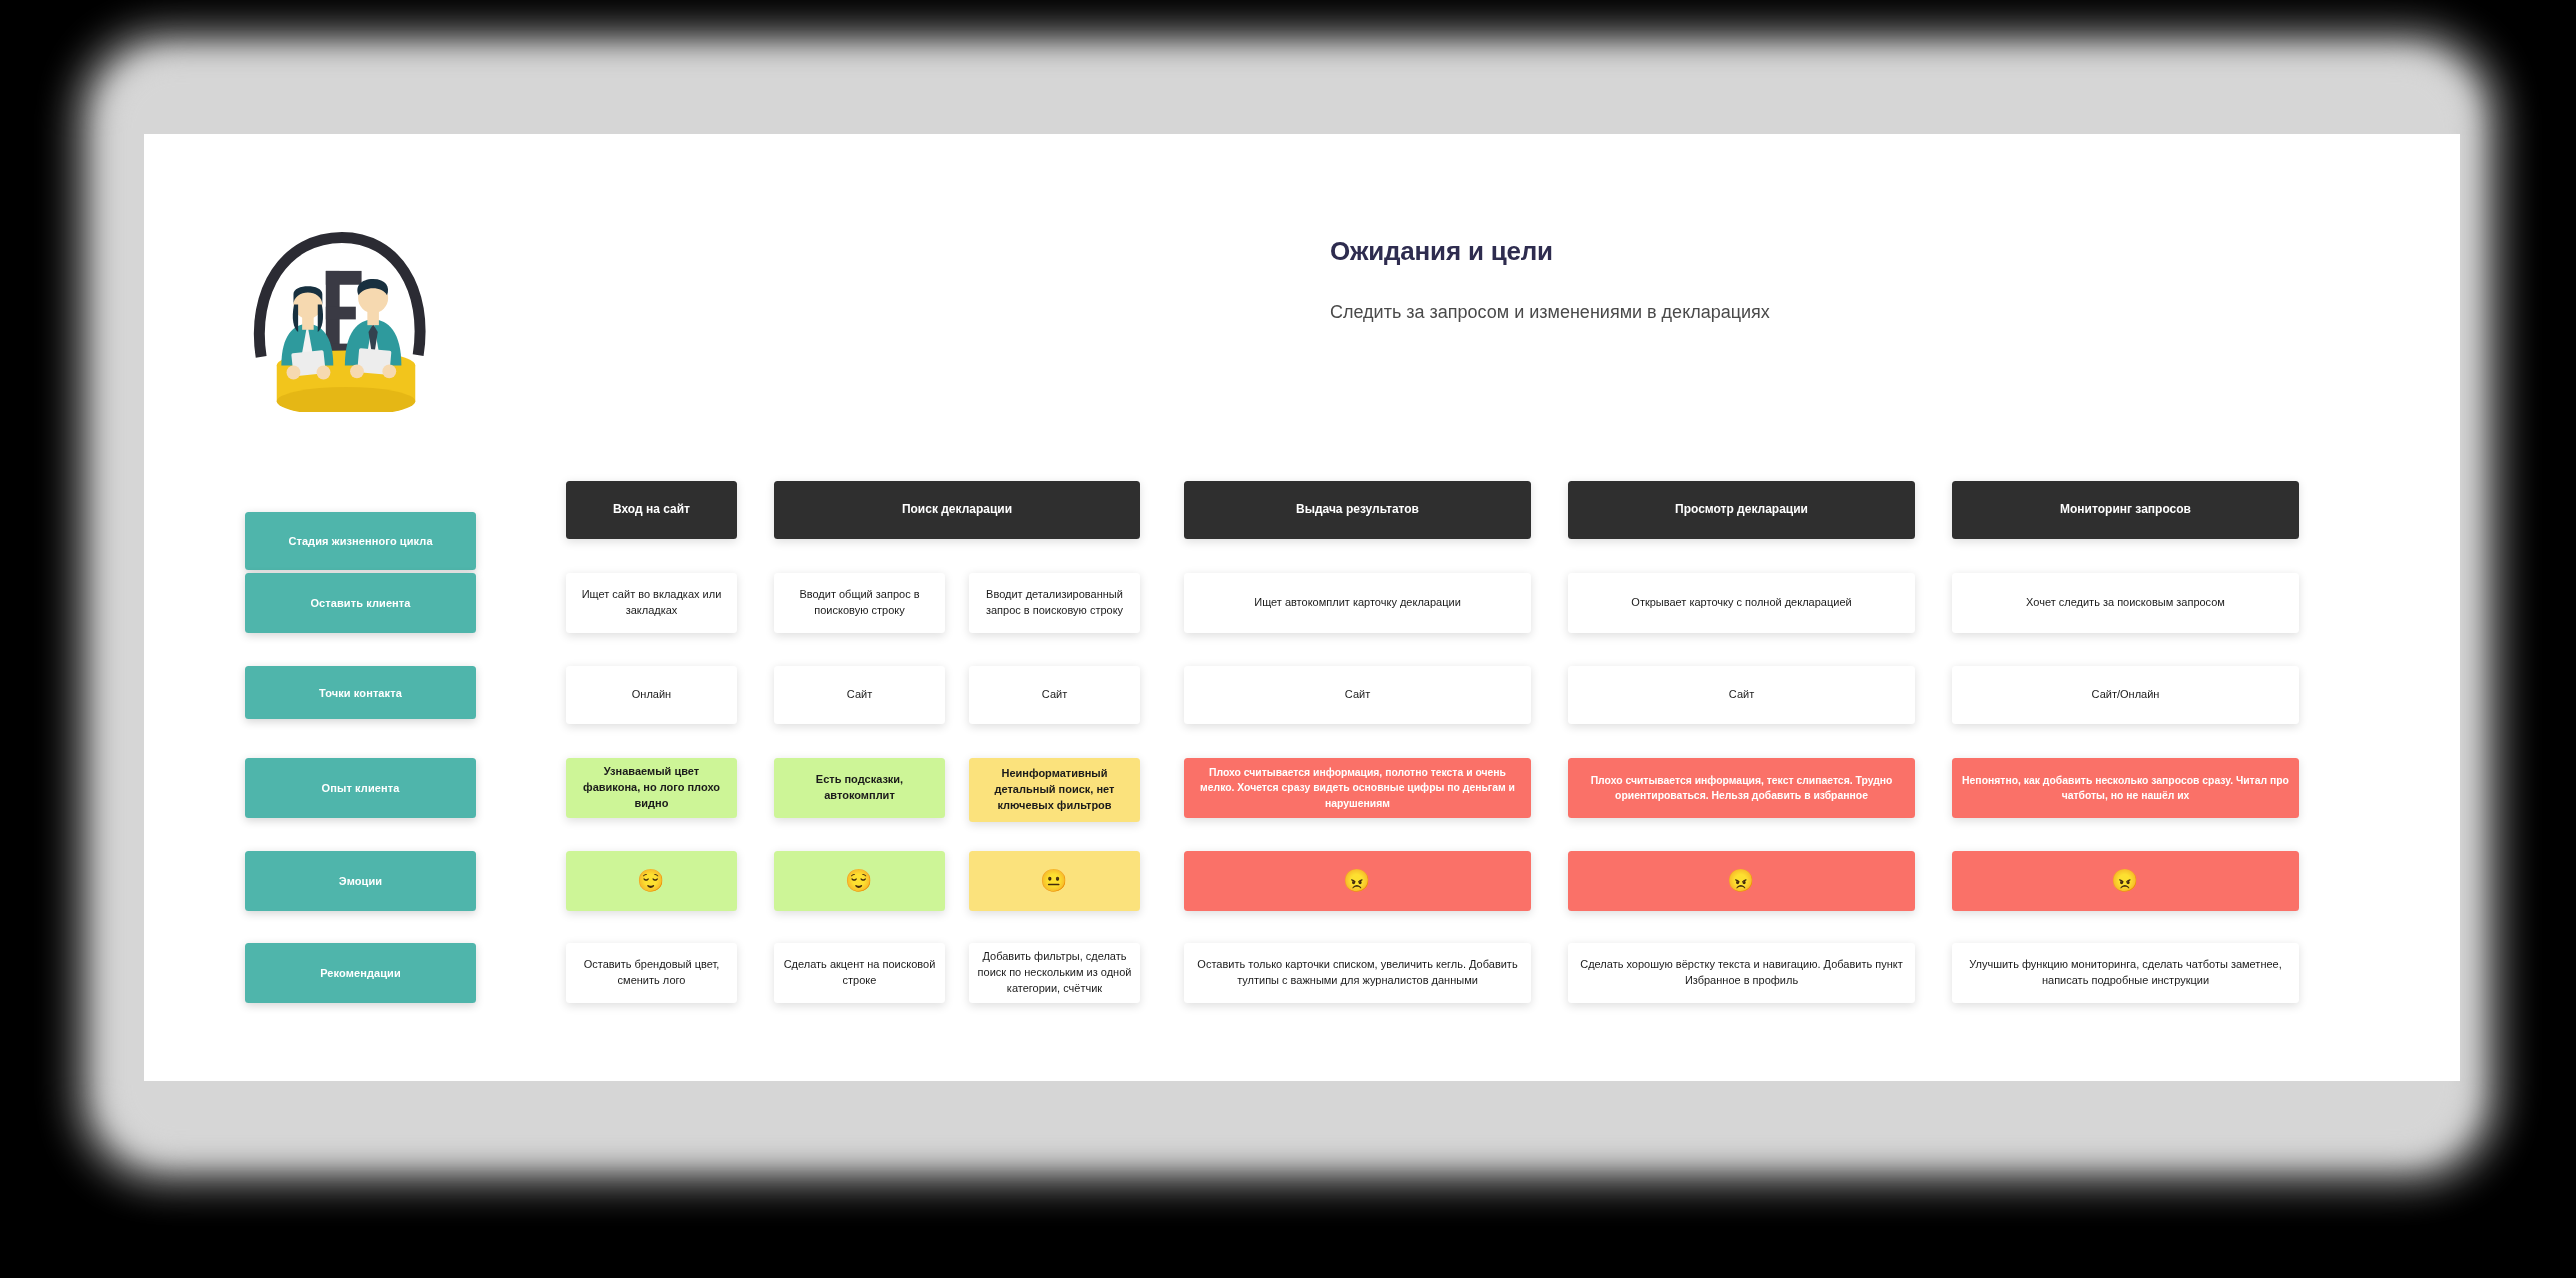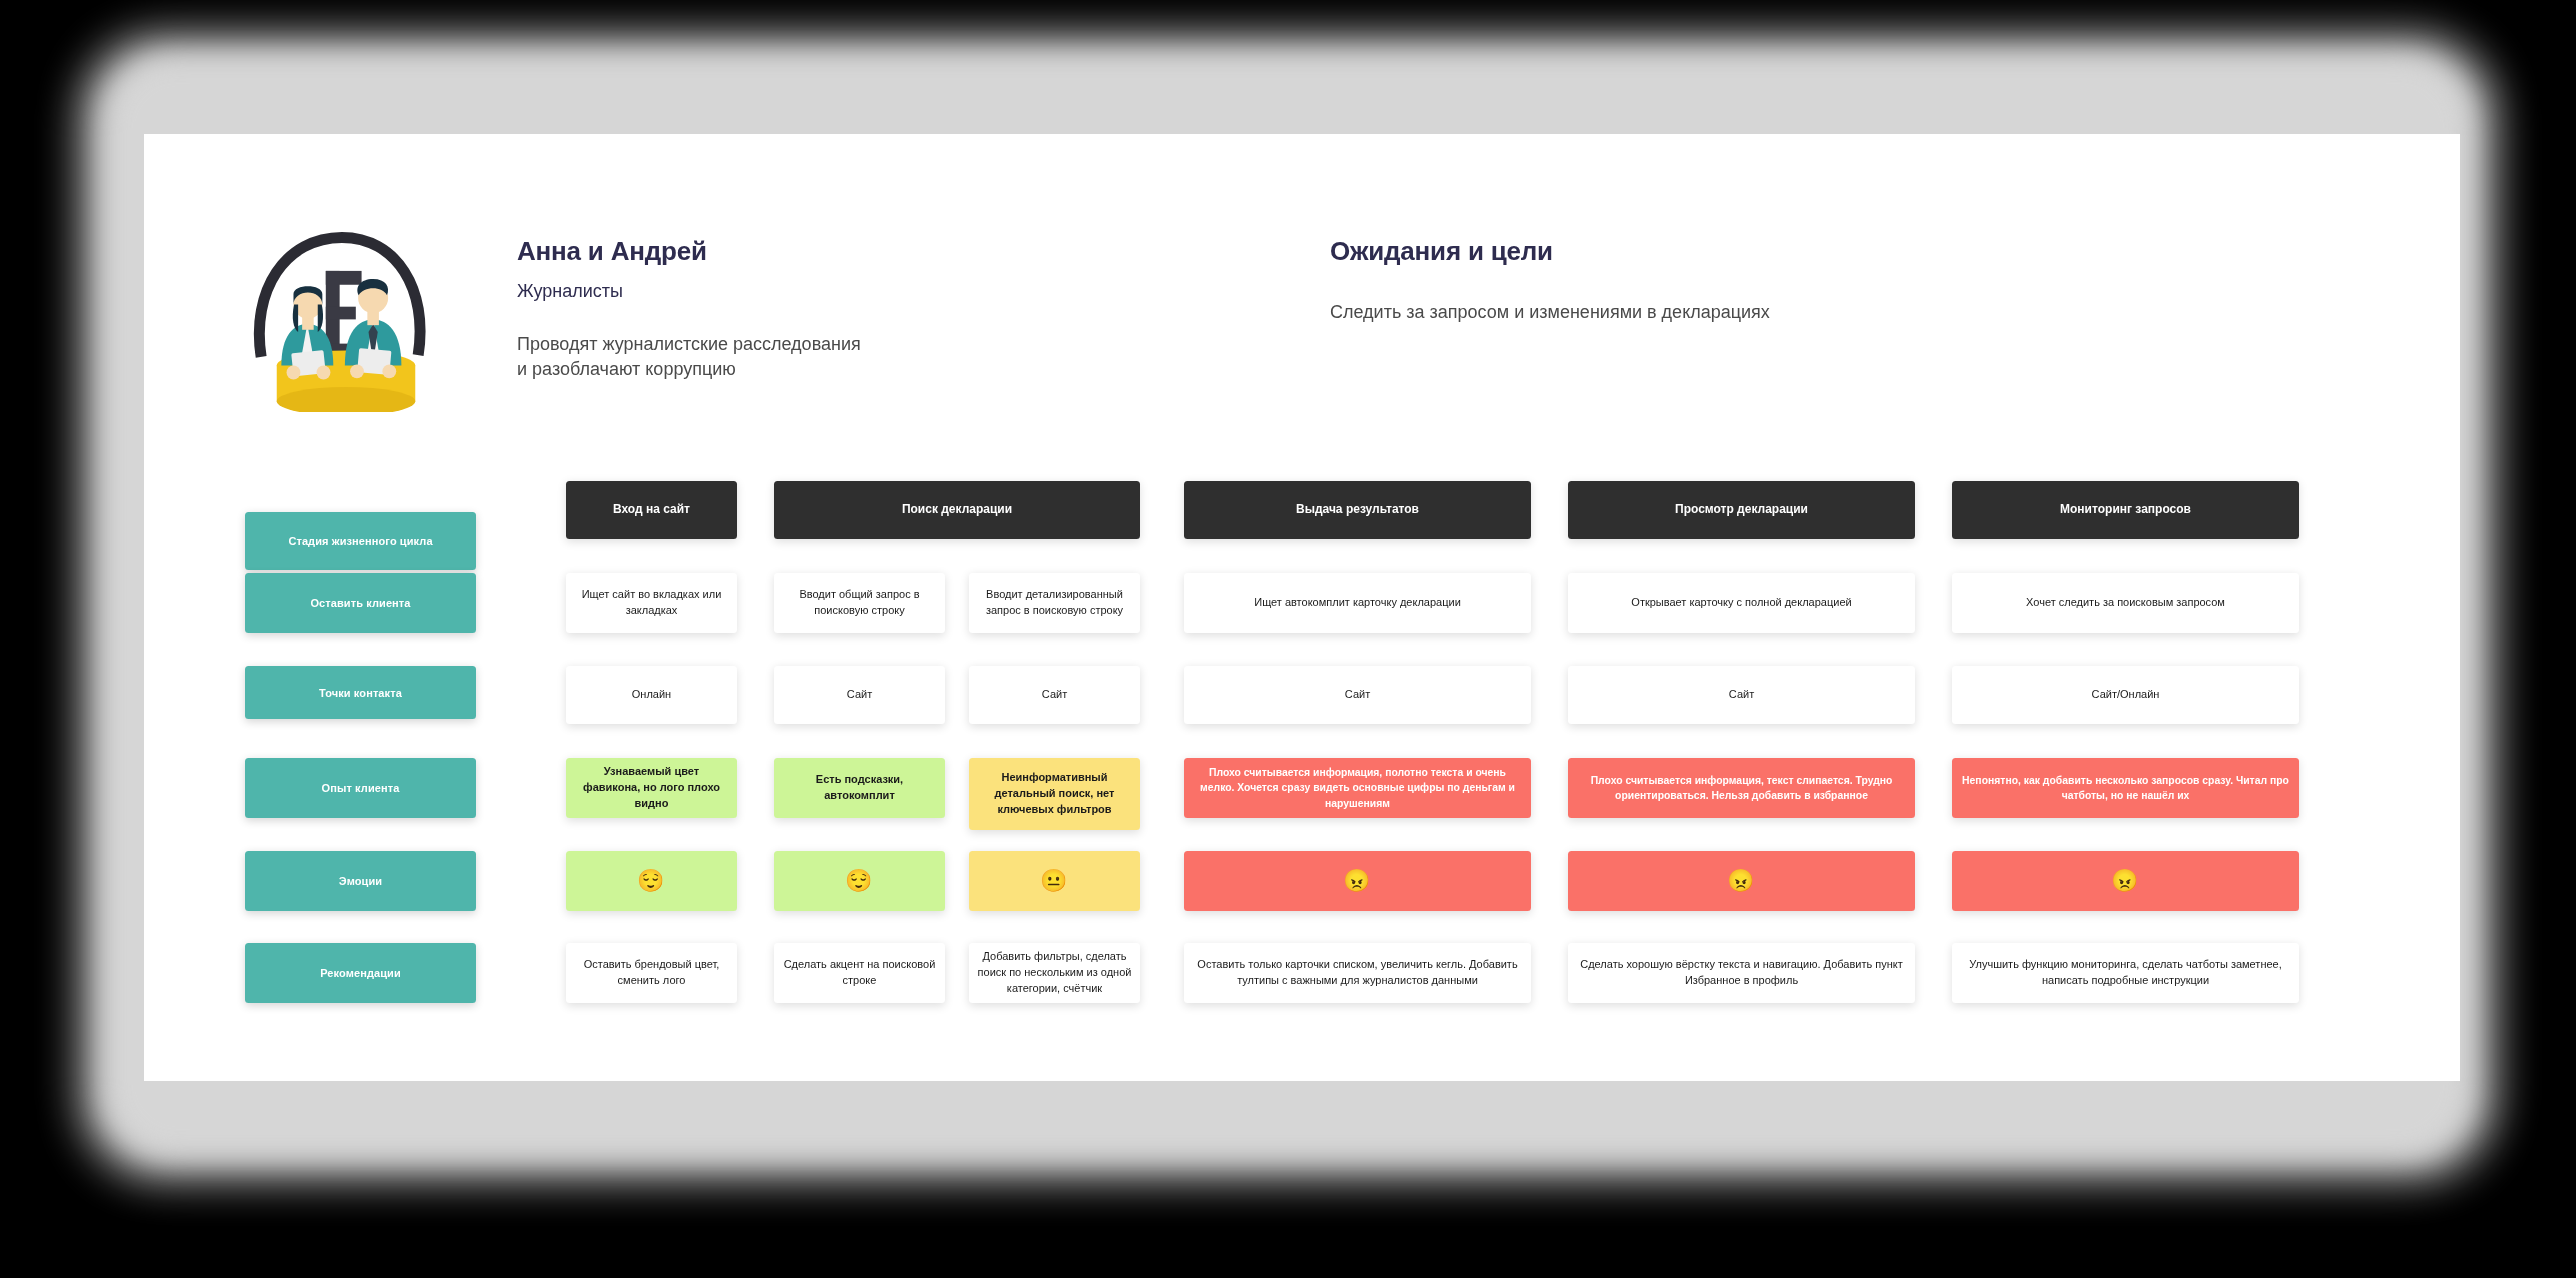--- a/index.html
+++ b/index.html
@@ -148,26 +148,20 @@
           <path d="M197 128 C190 114 200 100 222 100 C244 100 252 114 246 128 C238 112 206 112 197 128 Z" fill="#18303f"></path>
           <rect x="196" y="222" width="56" height="42" rx="3" fill="#ededed" transform="rotate(5 224 243)"></rect>
 
           <circle cx="84" cy="262" r="12" fill="#f6d9b0"></circle>
           <circle cx="136" cy="262" r="12" fill="#f6d9b0"></circle>
           <circle cx="194" cy="260" r="12" fill="#f6d9b0"></circle>
           <circle cx="250" cy="260" r="12" fill="#f6d9b0"></circle>
         </svg>
       </div>
 
-      <div class="persona-text">
-        <div class="persona-name">Анна и Андрей</div>
-        <div class="persona-role">Журналисты</div>
-        <div class="persona-desc" style="white-space:pre-line">Проводят журналистские расследования
-и разоблачают коррупцию</div>
-      </div>
 
       <div class="goals">
         <div class="goals-title">Ожидания и цели</div>
         <ul class="goals-list">
           <li>Следить за запросом и изменениями в декларациях</li>
         </ul>
       </div>
     </div>
 
     <div class="grid">
@@ -237,21 +231,21 @@
 
       <div class="rowlabel" style="left:101px; top:277px; height:60px;">
         <span>Опыт клиента</span>
       </div>
       <div class="cell c-green" style="left:422px; top:277px; width:171px; height:60px;">
         <span>Узнаваемый цвет фавикона, но лого плохо видно</span>
       </div>
       <div class="cell c-green" style="left:630px; top:277px; width:171px; height:60px;align-items:center;">
         <span>Есть подсказки, автокомплит</span>
       </div>
-      <div class="cell c-yellow" style="left:825px; top:277px; width:171px; height:72px;">
+      <div class="cell c-yellow" style="left:825px; top:277px; width:171px; height:64px;">
         <span>Неинформативный детальный поиск, нет ключевых фильтров</span>
       </div>
       <div class="cell c-red" style="left:1040px; top:277px; width:347px; height:60px;">
         <span>Плохо считывается информация, полотно текста и очень мелко. Хочется сразу видеть основные цифры по деньгам и нарушениям</span>
       </div>
       <div class="cell c-red" style="left:1424px; top:277px; width:347px; height:60px;">
         <span>Плохо считывается информация, текст слипается. Трудно ориентироваться. Нельзя добавить в избранное</span>
       </div>
       <div class="cell c-red" style="left:1808px; top:277px; width:347px; height:60px;">
         <span>Непонятно, как добавить несколько запросов сразу. Читал про чатботы, но не нашёл их</span>

